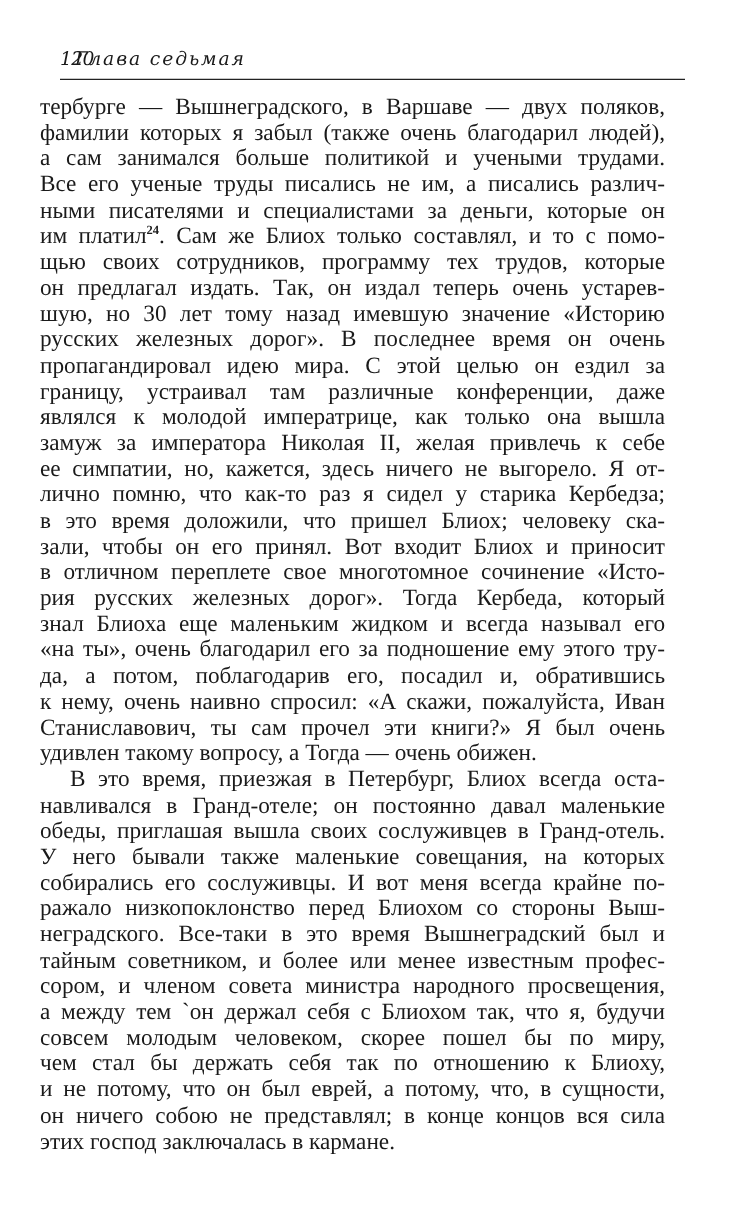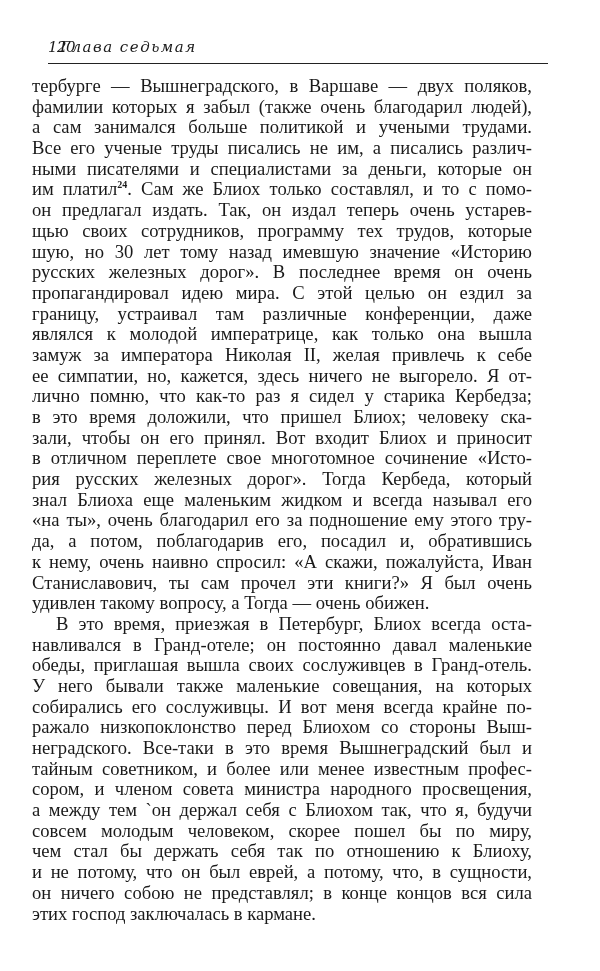--- a/index.html
+++ b/index.html
@@ -23,22 +23,22 @@
 </div>
 <div class="header-rule"></div>
 
 <div class="body-text">
   <span class="line">тербурге — Вышнеградского, в Варшаве — двух поляков,</span>
   <span class="line">фамилии которых я забыл (также очень благодарил людей),</span>
   <span class="line">а сам занимался больше политикой и учеными трудами.</span>
   <span class="line">Все его ученые труды писались не им, а писались различ-</span>
   <span class="line">ными писателями и специалистами за деньги, которые он</span>
   <span class="line"><span>им платил</span><sup class="fn">24</sup><span>. Сам же Блиох только составлял, и то с помо-</span></span>
+  <span class="line">щью своих сотрудников, программу тех трудов, которые</span>
   <span class="line">он предлагал издать. Так, он издал теперь очень устарев-</span>
-  <span class="line">щью своих сотрудников, программу тех трудов, которые</span>
   <span class="line">шую, но 30 лет тому назад имевшую значение «Историю</span>
   <span class="line">русских железных дорог». В последнее время он очень</span>
   <span class="line">пропагандировал идею мира. С этой целью он ездил за</span>
   <span class="line">границу, устраивал там различные конференции, даже</span>
   <span class="line">являлся к молодой императрице, как только она вышла</span>
   <span class="line">замуж за императора Николая II, желая привлечь к себе</span>
   <span class="line">ее симпатии, но, кажется, здесь ничего не выгорело. Я от-</span>
   <span class="line">лично помню, что как-то раз я сидел у старика Кербедза;</span>
   <span class="line">в это время доложили, что пришел Блиох; человеку ска-</span>
   <span class="line">зали, чтобы он его принял. Вот входит Блиох и приносит</span>

